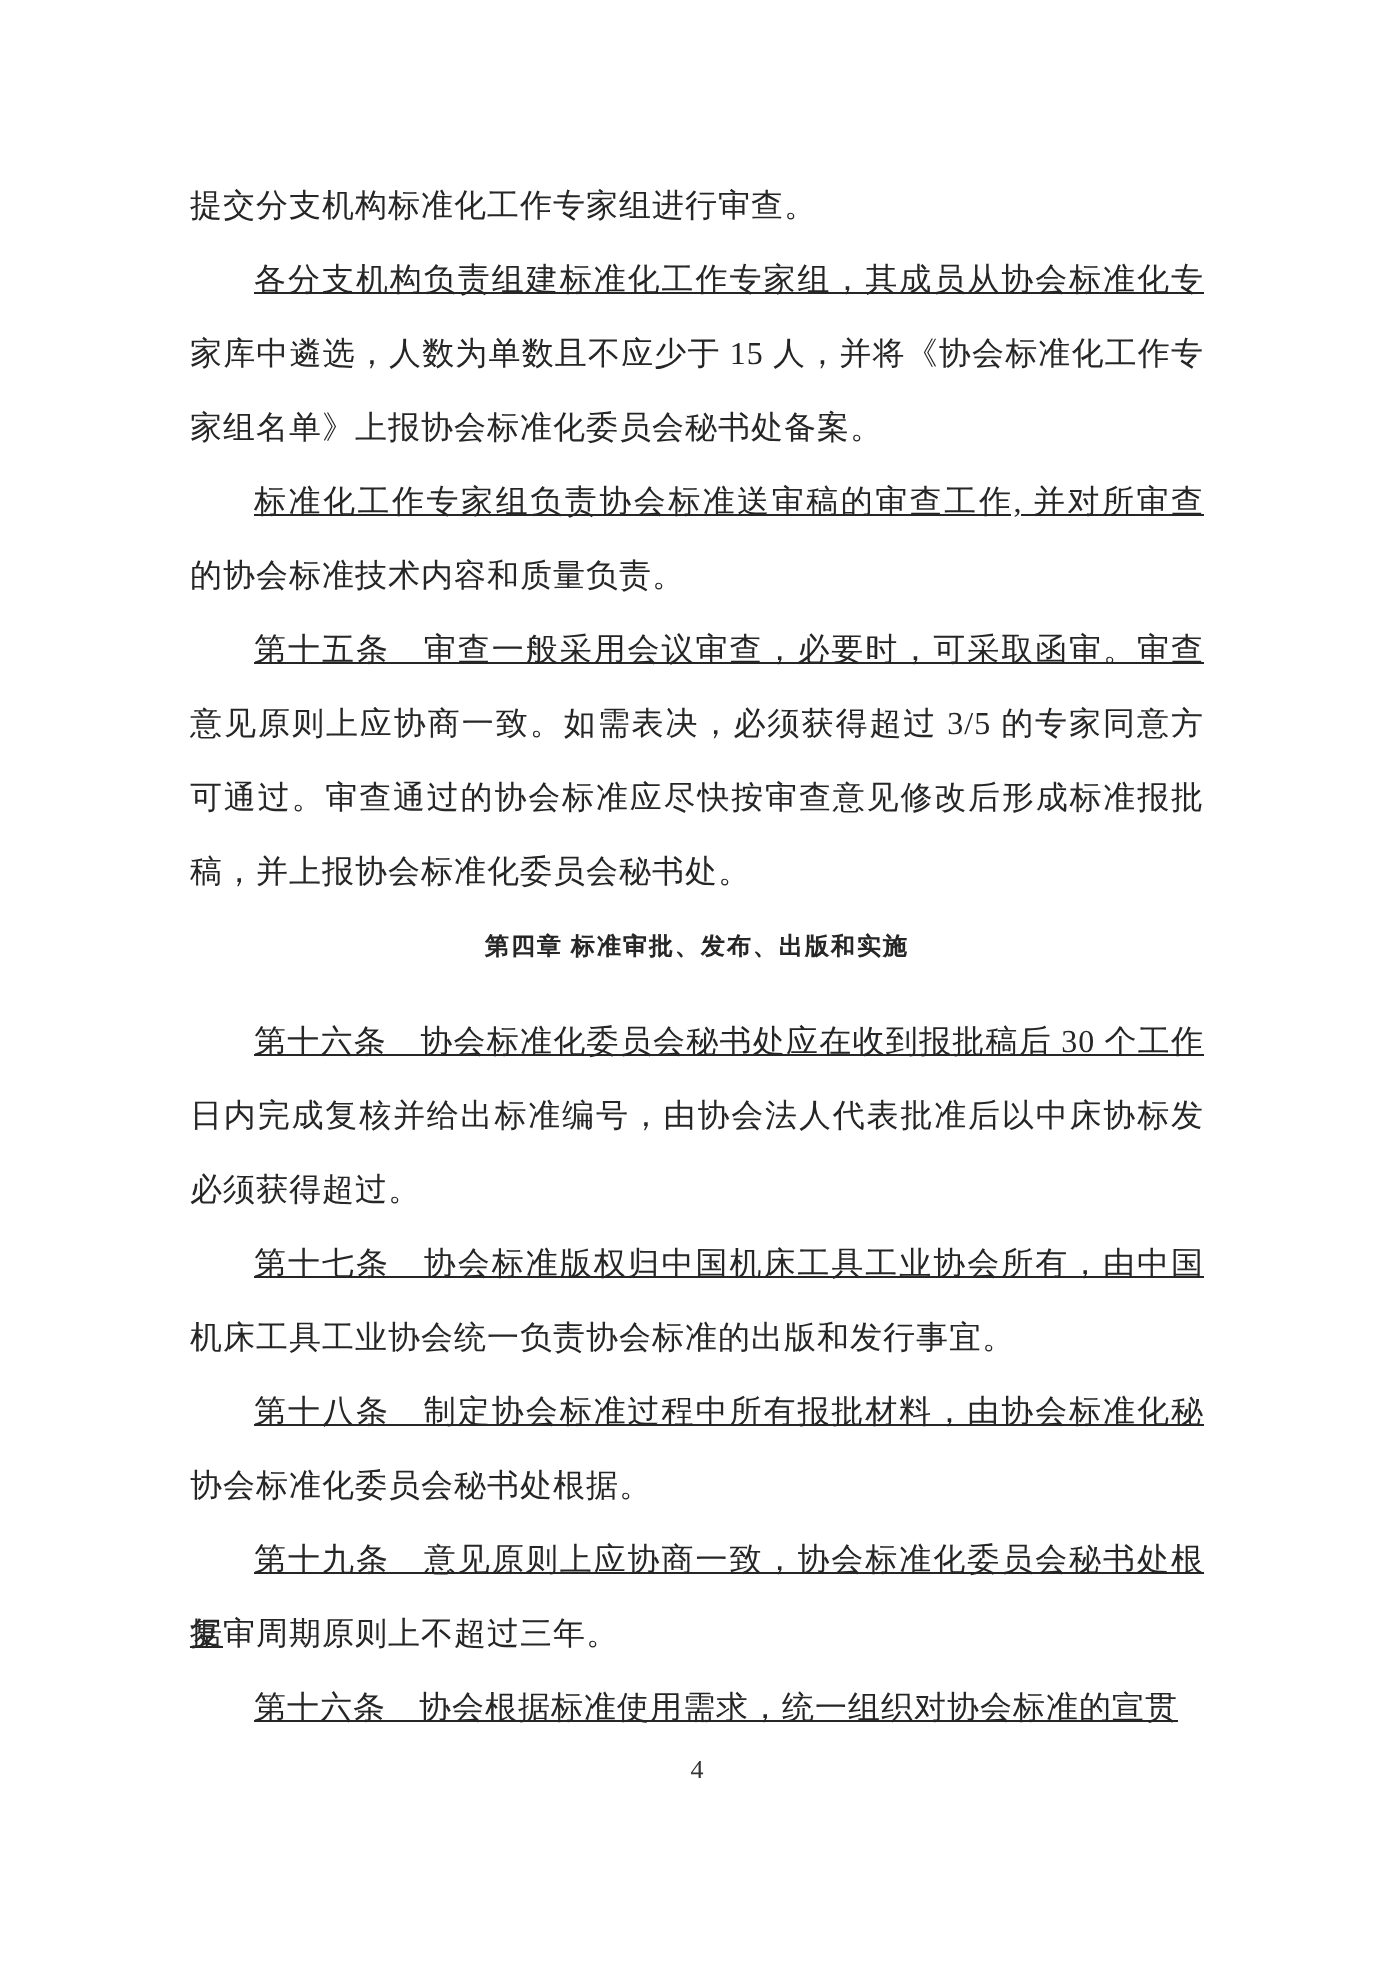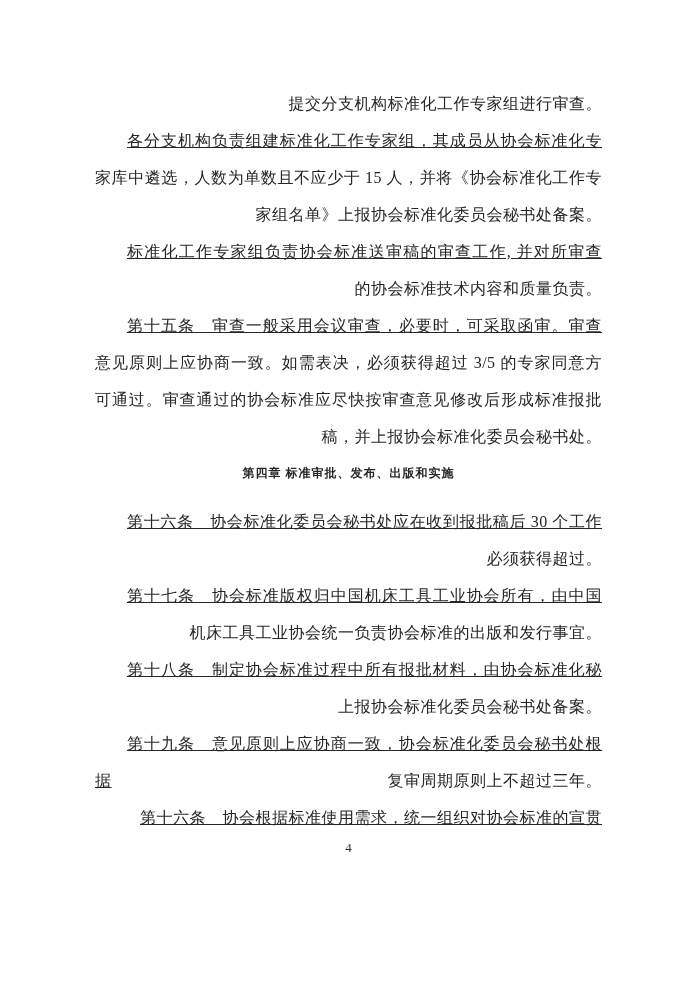--- a/index.html
+++ b/index.html
@@ -20,21 +20,20 @@
     height: 990px;
     padding: 85px 98px 0 95px;
     background: #ffffff;
   }
   .line {
     font-size: 16px;
     line-height: 37px;
     height: 37px;
     white-space: nowrap;
     letter-spacing: 0.5px;
-    text-align: right;
   }
   .line.full {
     white-space: normal;
     text-align: justify;
     text-align-last: justify;
   }
   .line.indent {
     text-indent: 2em;
     text-decoration: underline;
   }
@@ -66,23 +65,24 @@
   <div class="line indent full">标准化工作专家组负责协会标准送审稿的审查工作, 并对所审查</div>
   <div class="line">的协会标准技术内容和质量负责。</div>
   <div class="line indent full">第十五条　审查一般采用会议审查，必要时，可采取函审。审查</div>
   <div class="line full">意见原则上应协商一致。如需表决，必须获得超过 3/5 的专家同意方</div>
   <div class="line full">可通过。审查通过的协会标准应尽快按审查意见修改后形成标准报批</div>
   <div class="line">稿，并上报协会标准化委员会秘书处。</div>
 
   <h2 class="heading">第四章 标准审批、发布、出版和实施</h2>
 
   <div class="line indent full">第十六条　协会标准化委员会秘书处应在收到报批稿后 30 个工作</div>
+  <div class="line full">日内完成复核并给出标准编号，由协会法人代表批准后以中床协标发</div>
   <div class="line">必须获得超过。</div>
   <div class="line indent full">第十七条　协会标准版权归中国机床工具工业协会所有，由中国</div>
   <div class="line">机床工具工业协会统一负责协会标准的出版和发行事宜。</div>
   <div class="line indent full">第十八条　制定协会标准过程中所有报批材料，由协会标准化秘</div>
-  <div class="line">上报协会标准化委员会秘书处备案。</div>
+  <div class="line">协会标准化委员会秘书处根据。</div>
   <div class="line indent full">第十九条　意见原则上应协商一致，协会标准化委员会秘书处根据</div>
   <div class="line">复审周期原则上不超过三年。</div>
   <div class="line indent">第十六条　协会根据标准使用需求，统一组织对协会标准的宣贯</div>
 
   <div class="page-number">4</div>
 </div>
 
 </body></html>

